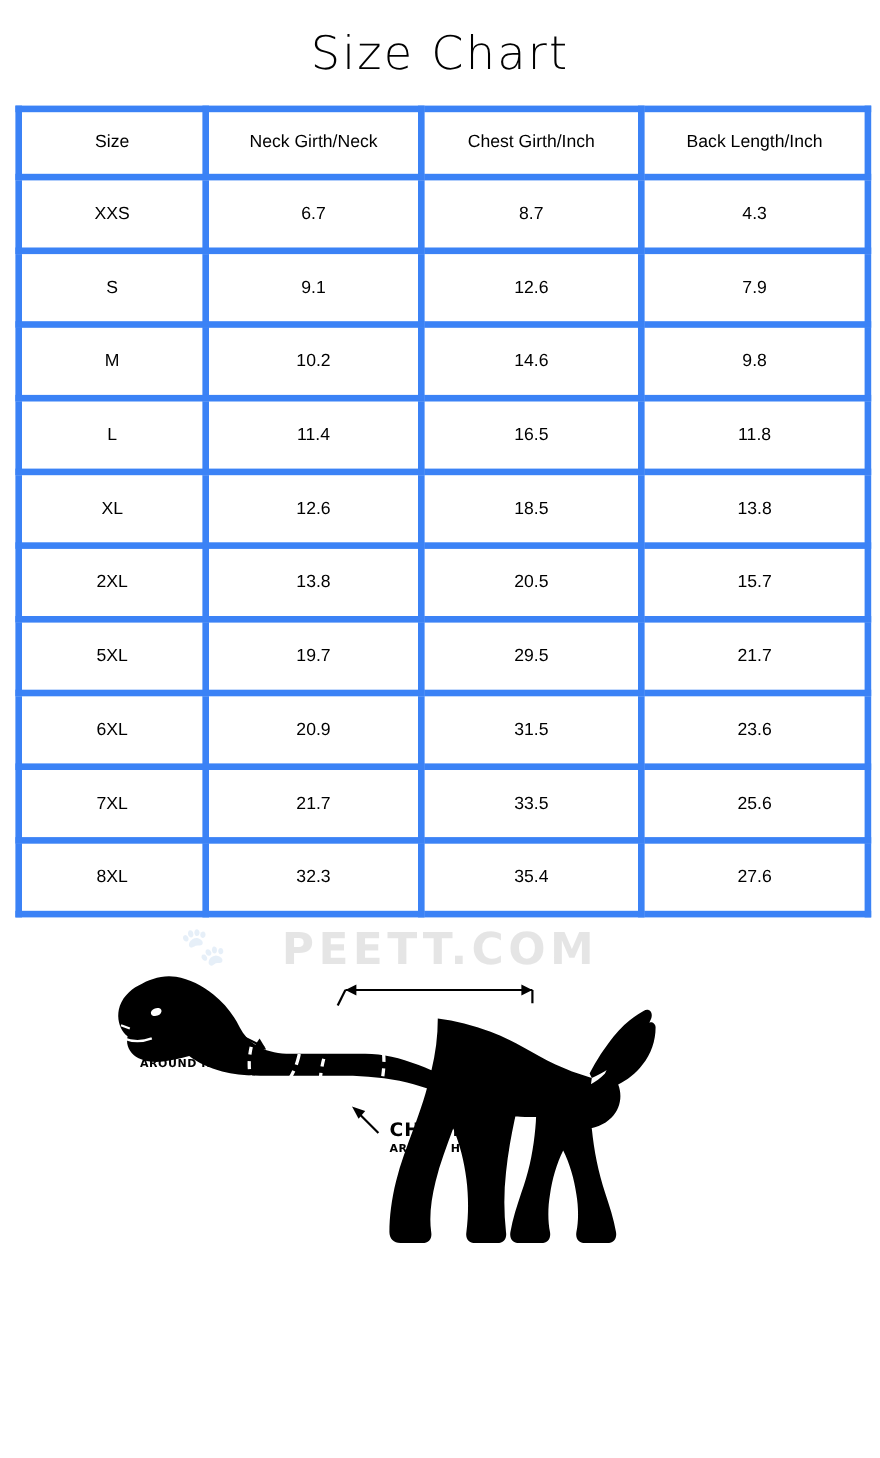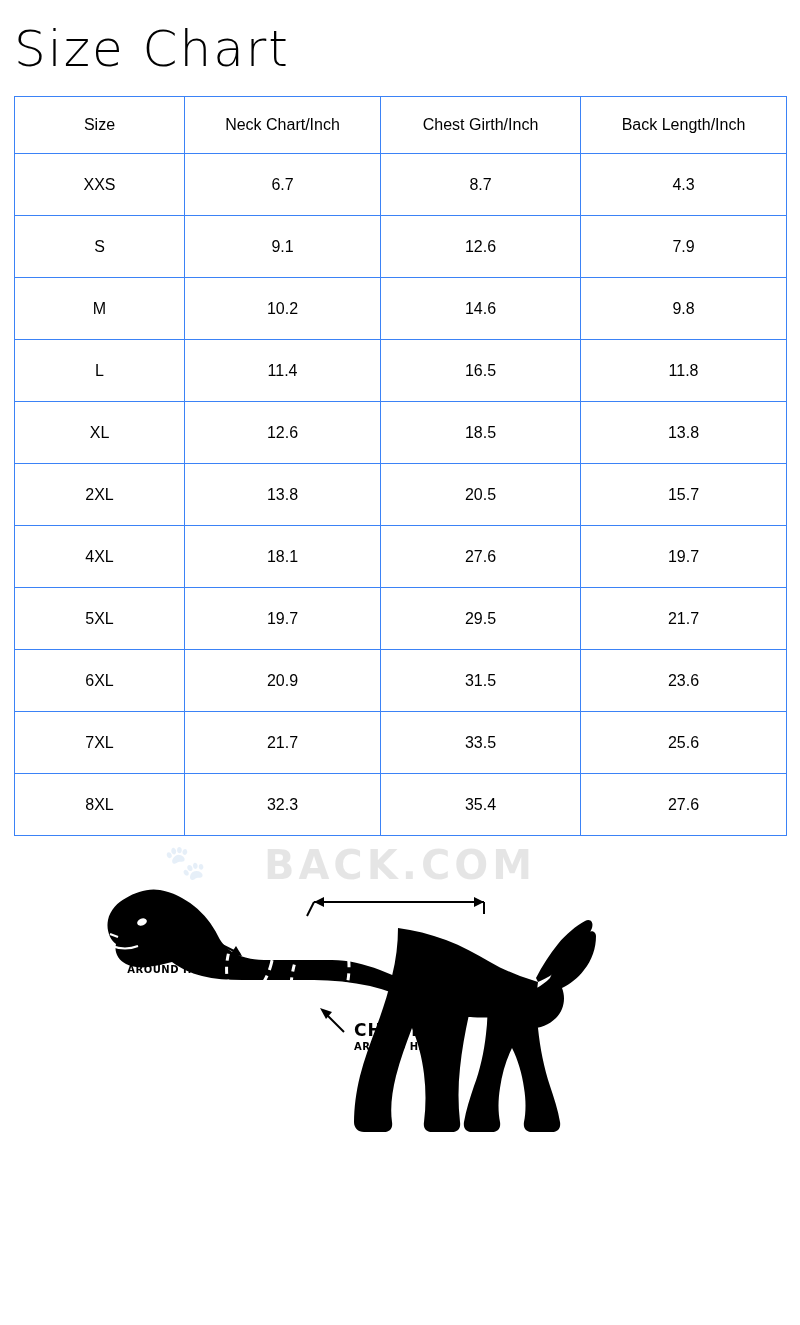--- a/index.html
+++ b/index.html
@@ -16,39 +16,39 @@
     overflow: hidden;
   }
   .page {
     width: 800px;
     height: 1325px;
     position: relative;
     box-sizing: border-box;
     padding: 0 14px;
   }
   .title {
-    text-align: left;
+    text-align: center;
     font-family: "DejaVu Sans", sans-serif;
     font-weight: 300;
-    font-size: 50px;
+    font-size: 42px;
     letter-spacing: 2px;
     line-height: 90px;
     height: 92px;
     margin: 0;
     padding-top: 4px;
     color: #000;
   }
   table.size-chart {
     border-collapse: collapse;
     width: 772px;
     table-layout: fixed;
   }
   table.size-chart th,
   table.size-chart td {
-    border: 1px solid #3b82f6;
+    border: 6px solid #3b82f6;
     text-align: center;
     font-size: 16px;
     font-weight: normal;
     height: 61px;
     padding: 0;
     color: #000;
   }
   table.size-chart th {
     font-size: 16px;
     height: 56px;
@@ -117,21 +117,21 @@
   <table class="size-chart">
     <colgroup>
       <col class="c1">
         <col class="c2">
         <col class="c3">
         <col class="c4">
     </colgroup>
     <thead>
       <tr>
         <th>Size</th>
-        <th>Neck Chart/Inch</th>
+        <th>Neck Girth/Neck</th>
         <th>Chest Girth/Inch</th>
         <th>Back Length/Inch</th>
       </tr>
     </thead>
     <tbody>
       <tr>
         <td>XXS</td>
         <td>6.7</td>
         <td>8.7</td>
         <td>4.3</td>
@@ -160,26 +160,20 @@
         <td>18.5</td>
         <td>13.8</td>
       </tr>
       <tr>
         <td>2XL</td>
         <td>13.8</td>
         <td>20.5</td>
         <td>15.7</td>
       </tr>
       <tr>
-        <td>4XL</td>
-        <td>18.1</td>
-        <td>27.6</td>
-        <td>19.7</td>
-      </tr>
-      <tr>
         <td>5XL</td>
         <td>19.7</td>
         <td>29.5</td>
         <td>21.7</td>
       </tr>
       <tr>
         <td>6XL</td>
         <td>20.9</td>
         <td>31.5</td>
         <td>23.6</td>
@@ -195,21 +189,21 @@
         <td>32.3</td>
         <td>35.4</td>
         <td>27.6</td>
       </tr>
     </tbody>
   </table>
 
   <div class="diagram">
 
     <div class="wm-paw">🐾</div>
-    <div class="watermark">BACK.COM</div>
+    <div class="watermark">PEETT.COM</div>
 
     <svg width="772" height="320" viewBox="0 0 772 320">
 
       <path fill="#000000" d="
         M112,62
         C104,66 96,74 94,84
         C92,94 96,104 102,108
         C100,116 104,124 112,128
         C118,131 126,132 134,131
         C142,130 150,128 158,126

